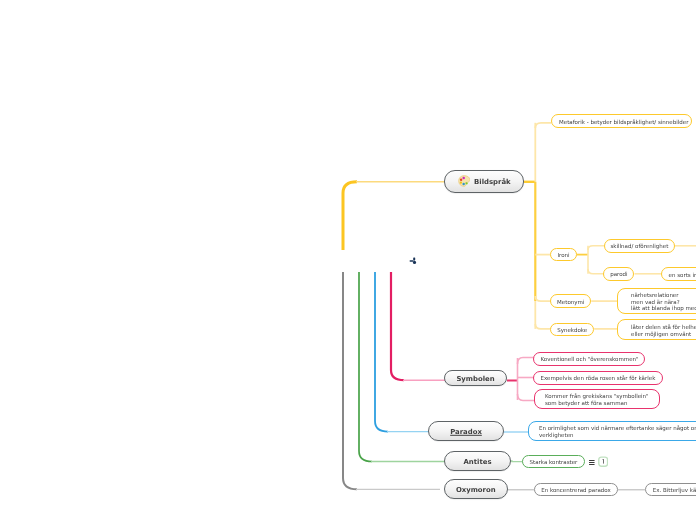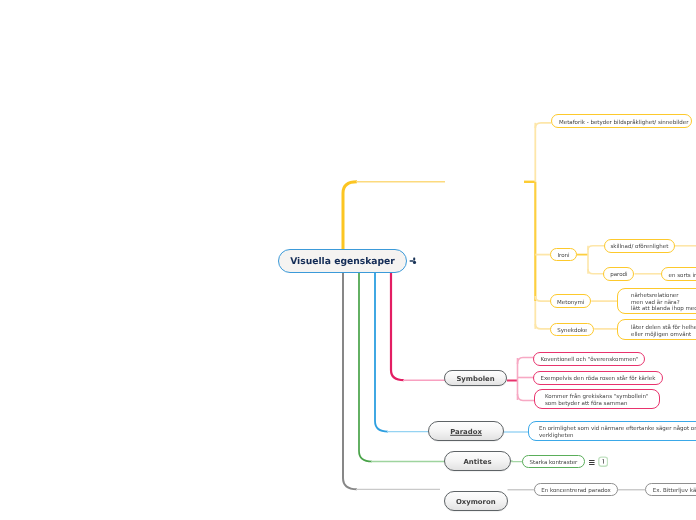--- a/index.html
+++ b/index.html
@@ -99,47 +99,57 @@
 
     <path d="M500.5,432 L528,432" stroke="#8fd0f3" stroke-width="1.3"></path>
 
     <path d="M496.5,461 L512,461 L512,461.6 L523,461.6" stroke="#a5d6a5" stroke-width="1.3"></path>
 
     <path d="M507.5,489.8 L534,489.8" stroke="#b9b9b9" stroke-width="1.1"></path>
     <path d="M618,489.8 L645,489.8" stroke="#b9b9b9" stroke-width="1.1"></path>
   </g>
 </svg>
 
-<div class="root-node">
-  <span style="display:block;transform:translateY(0.8px);">Visuella egenskaper</span>
-</div>
 <span class="ico" style="left:409px;top:257px;">
   <svg width="8" height="8" viewBox="0 0 8 8">
     <g fill="#1b3558">
       <rect x="0.7" y="2.9" width="3.8" height="2.1" rx="0.6" opacity="0.75"></rect>
       <rect x="4.2" y="0.4" width="2.0" height="3.0" rx="0.6"></rect>
       <circle cx="5.5" cy="5.4" r="1.6"></circle>
     </g>
   </svg>
 </span>
 
+<div class="l1" style="left:444.4px;top:169.8px;width:80px;height:23.1px;">
+  <span class="emoji" style="margin-right:4px;display:inline-flex;">
+    <svg width="12" height="12" viewBox="0 0 24 24">
+      <path d="M12 1.2C5.9 1.2 1.2 6 1.2 12S5.9 22.8 12 22.8c1.9 0 3.2-1 3.2-2.4 0-0.7-0.3-1.2-0.7-1.7-0.4-0.5-0.7-1-0.7-1.6 0-1.3 1-2.3 2.3-2.3h2.2c3.2 0 5.5-2.4 5.5-5.6C23.8 4.6 18.6 1.2 12 1.2z" fill="#f6e3ae" stroke="#e3b95a" stroke-width="0.9"></path>
+      <circle cx="11.4" cy="6.0" r="2.5" fill="#cd2bbd"></circle>
+      <circle cx="6.2" cy="9.4" r="2.4" fill="#e8412a"></circle>
+      <circle cx="5.8" cy="15.4" r="2.3" fill="#f2c117"></circle>
+      <circle cx="11.3" cy="18.1" r="2.4" fill="#2d96cd"></circle>
+      <circle cx="17.2" cy="16.8" r="2.3" fill="#86c81f"></circle>
+    </svg>
+  </span>
+  <span>Bildspråk</span>
+</div>
 
 <div class="l1" style="left:444px;top:370.2px;width:63px;height:16px;">
   <span>Symbolen</span>
 </div>
 
 <div class="l1" style="left:428px;top:421.2px;width:76px;height:19.6px;text-decoration:underline;">
   <span>Paradox</span>
 </div>
 
 <div class="l1" style="left:444px;top:451.2px;width:67px;height:19.6px;">
   <span>Antites</span>
 </div>
 
-<div class="l1" style="left:444px;top:479.2px;width:63.5px;height:19.6px;margin-top:12px;">
+<div class="l1" style="left:444px;top:479.2px;width:63.5px;height:19.6px;">
   <span>Oxymoron</span>
 </div>
 
 <div class="leaf yellow" style="left:551px;top:114.1px;width:141.3px;height:13.9px;padding:0 0 0 7px;">
   <span>Metaforik - betyder bildspråklighet/ sinnebilder</span>
 </div>
 
 <div class="leaf yellow" style="left:550.4px;top:247.9px;width:26.2px;height:13.4px;justify-content:center;align-items:center;padding:0;">
   <span>Ironi</span>
 </div>

